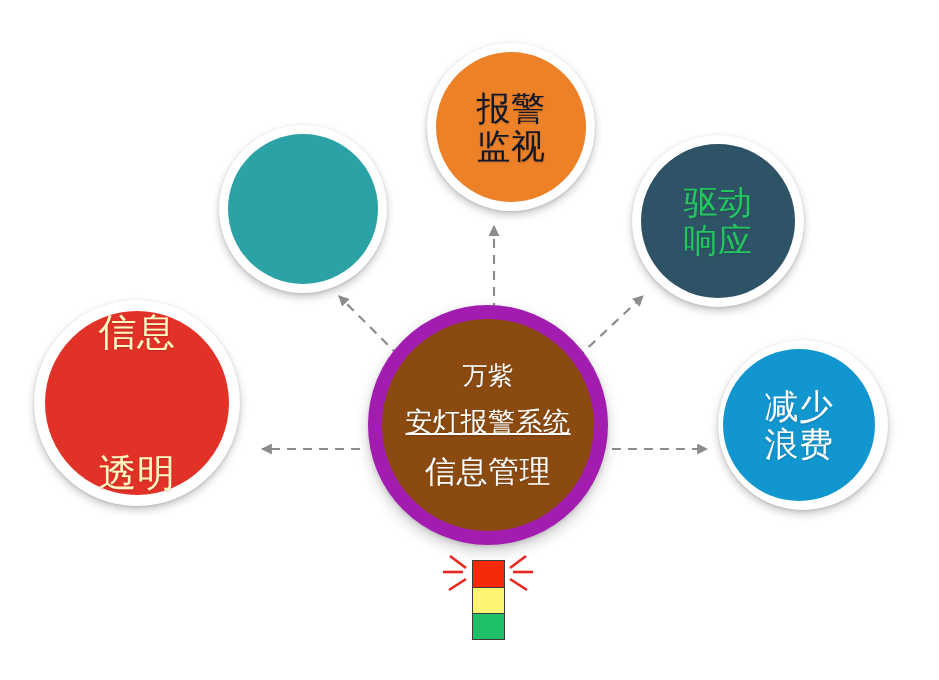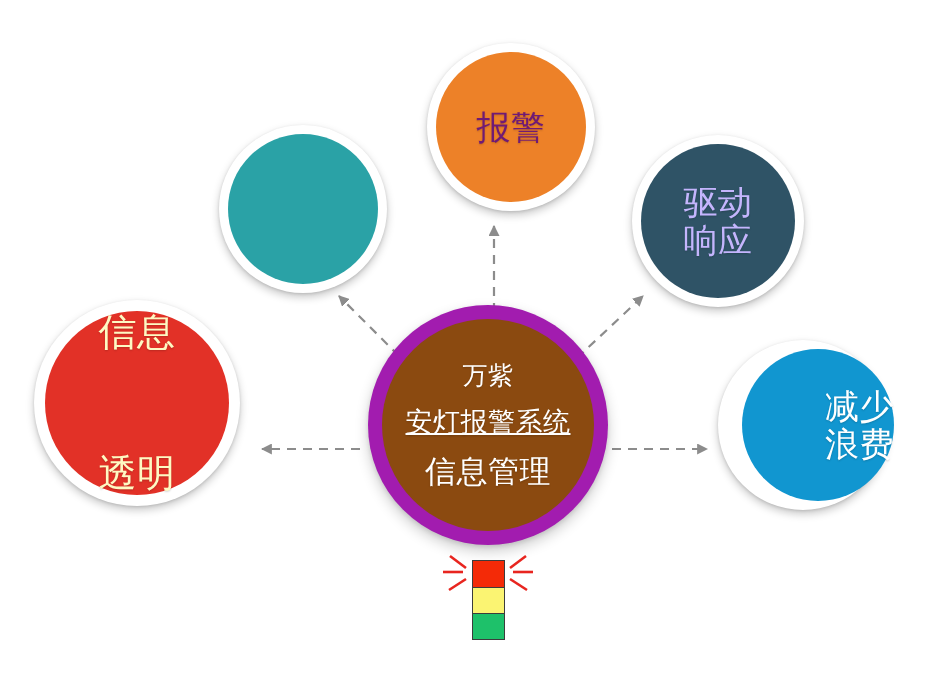--- a/index.html
+++ b/index.html
@@ -81,21 +81,21 @@
   #node-upleft      { left: 219px; top: 125px; width: 168px; height: 168px; }
   #node-upleft .disc{ left: 9px; top: 9px; width: 150px; height: 150px; }
 
   #node-upright      { left: 632px; top: 135px; width: 172px; height: 172px; }
   #node-upright .disc{ left: 9px; top: 9px; width: 154px; height: 154px; }
 
   #node-left      { left: 34px; top: 300px; width: 206px; height: 206px; }
   #node-left .disc{ left: 11px; top: 11px; width: 184px; height: 184px; }
 
   #node-right      { left: 718px; top: 340px; width: 170px; height: 170px; }
-  #node-right .disc{ left: 24px; top: 9px; width: 152px; height: 152px; align-items: flex-end; }
+  #node-right .disc{ left: 5px; top: 9px; width: 152px; height: 152px; }
 
   .node-outer .label { font-size: 34px; }
   #node-left .label  { font-size: 38px; }
 
   
   #andon {
     position: absolute;
     left: 440px; top: 548px;
     width: 96px; height: 100px;
   }
@@ -135,32 +135,33 @@
 
   <div class="node" id="node-center" style="background: #a21caf;">
     <div class="disc" style="background: rgb(139, 74, 16); color: rgb(255, 255, 255);">
       <div class="label l1">万紫</div>
       <div class="label l2">安灯报警系统</div>
       <div class="label l3">信息管理</div>
     </div>
   </div>
 
   <div class="node node-outer" id="node-top">
-    <div class="disc" style="background: rgb(237, 129, 40); color: #701a75; justify-content: center;">
+    <div class="disc" style="background: rgb(237, 129, 40); color: #0f172a; justify-content: center;">
       <div class="label">报警</div>
+      <div class="label">监视</div>
     </div>
   </div>
 
   <div class="node node-outer" id="node-upleft">
     <div class="disc" style="background: rgb(42, 162, 166); color: rgb(255, 255, 255);">
     </div>
   </div>
 
   <div class="node node-outer" id="node-upright">
-    <div class="disc" style="background: rgb(47, 83, 102); color: #c4b5fd;">
+    <div class="disc" style="background: rgb(47, 83, 102); color: #22c55e;">
       <div class="label">驱动</div>
       <div class="label">响应</div>
     </div>
   </div>
 
   <div class="node node-outer" id="node-left">
     <div class="disc" style="background: rgb(226, 49, 39); color: #fef9c3; justify-content: space-between;">
       <div class="label">信息</div>
       <div class="label">透明</div>
     </div>

